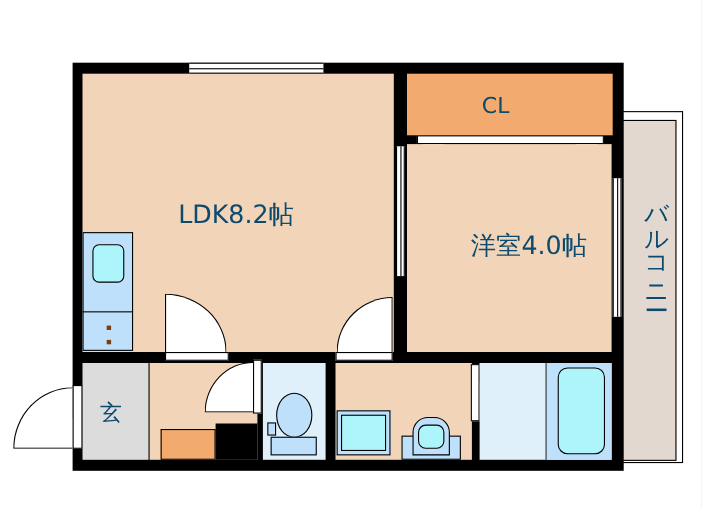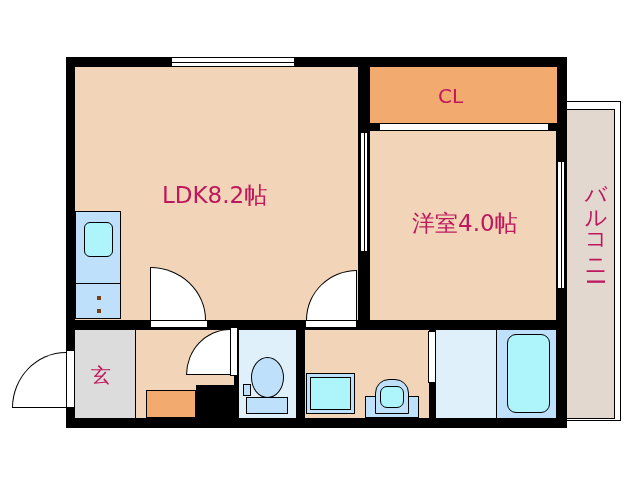--- a/index.html
+++ b/index.html
@@ -4,21 +4,21 @@
 <style>
   html,body{margin:0;padding:0;background:#ffffff;}
   body{width:638px;height:480px;position:relative;overflow:hidden;font-family:"DejaVu Sans","Liberation Sans",sans-serif;}
   .abs{position:absolute;box-sizing:border-box;}
   .wall{background:#000;}
   .floor{background:#f2d4b8;}
   .cl{background:#f2aa6e;}
   .genkan{background:#dcdcdc;}
   .wet{background:#dff0fb;}
   .bal{background:#e2d8d0;border:1px solid #000;}
-  .label{position:absolute;color:#be185d;white-space:nowrap;}
+  .label{position:absolute;color:#0c4a6e;white-space:nowrap;}
   .win{background:#fff;border-top:1px solid #000;border-bottom:1px solid #000;}
   .winv{background:#fff;border-left:1px solid #000;border-right:1px solid #000;}
 </style>
 </head>
 <body>
 
 <div>
 
   <div class="abs" style="left:557px;top:101px;width:64px;height:320px;border:1px solid #000;background:#fff;"></div>
   <div class="abs bal" style="left:557px;top:109px;width:58px;height:310px;"></div>
@@ -46,21 +46,21 @@
 
   <div class="abs cl" style="left:370px;top:67px;width:187px;height:56px;"></div>
   <div class="label" style="left:438px;top:84px;font-size:20px;">CL</div>
   <div class="abs" style="left:379px;top:123px;width:170px;height:8px;background:#fff;border:1px solid #000;"></div>
   <div class="abs" style="left:383px;top:131px;width:0;height:0;border-left:11px solid transparent;border-right:11px solid transparent;border-top:34px solid #000;"></div>
   <div class="abs" style="left:384px;top:131px;width:0;height:0;border-left:10px solid transparent;border-right:10px solid transparent;border-top:32px solid #fff;"></div>
   <div class="abs" style="left:522px;top:131px;width:0;height:0;border-left:11px solid transparent;border-right:11px solid transparent;border-top:34px solid #000;"></div>
   <div class="abs" style="left:523px;top:131px;width:0;height:0;border-left:10px solid transparent;border-right:10px solid transparent;border-top:32px solid #fff;"></div>
 
   <div class="abs floor" style="left:370px;top:131px;width:186px;height:189px;"></div>
-  <div class="label" style="left:412px;top:208px;font-size:23px;">洋室4.0帖</div>
+  <div class="label" style="left:428px;top:208px;font-size:23px;">洋室4.0帖</div>
 
   <div class="abs winv" style="left:360px;top:133px;width:8px;height:118px;"></div>
   <div class="abs" style="left:364px;top:133px;width:1px;height:118px;background:#000;"></div>
 
   <div class="abs winv" style="left:557px;top:162px;width:8px;height:126px;"></div>
   <div class="abs" style="left:561px;top:162px;width:1px;height:126px;background:#000;"></div>
 
   <div class="abs genkan" style="left:75px;top:330px;width:60px;height:88px;"></div>
   <div class="label" style="left:91px;top:362px;font-size:20px;">玄</div>
   <div class="abs" style="left:66px;top:350px;width:9px;height:58px;background:#fff;border:1px solid #000;"></div>

